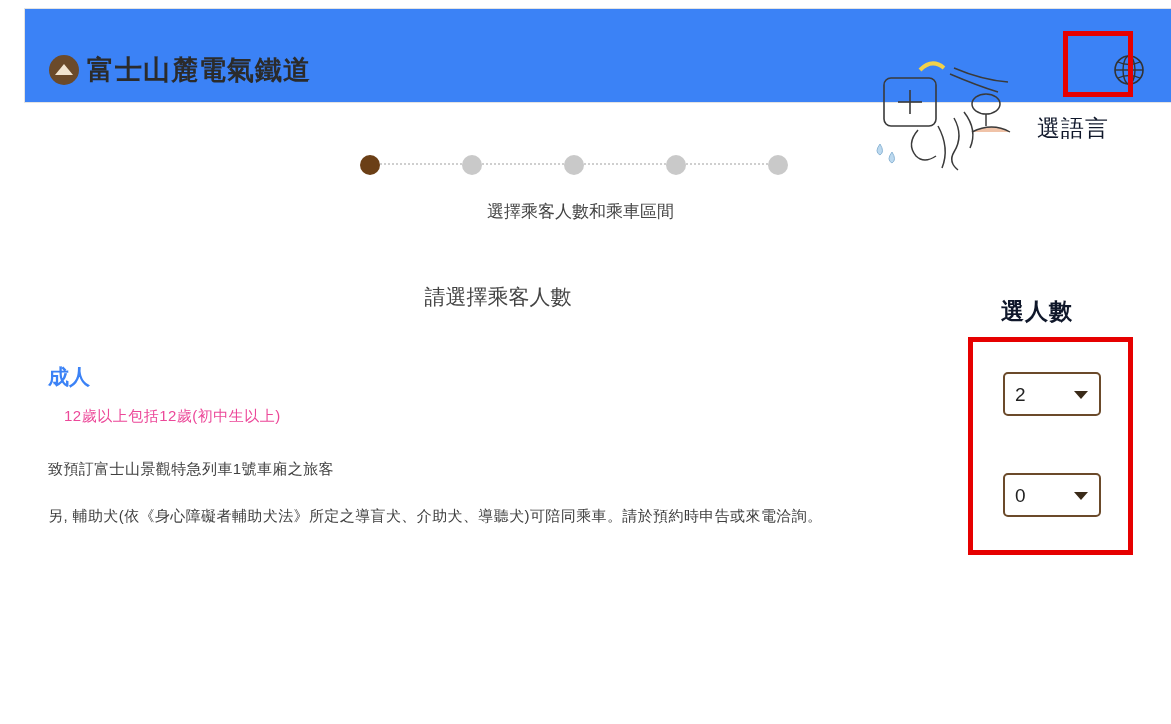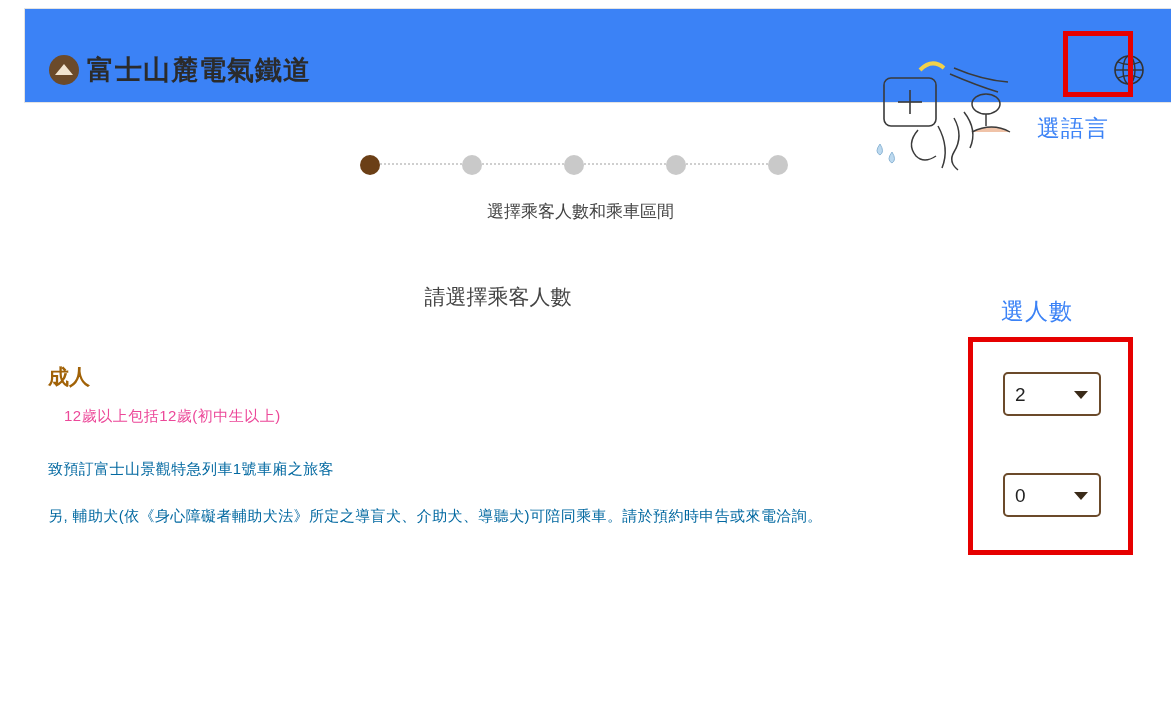--- a/index.html
+++ b/index.html
@@ -81,27 +81,27 @@
     position: absolute;
     border: 5px solid #e60000;
     box-sizing: border-box;
     pointer-events: none;
   }
   .hl-lang { left: 1063px; top: 31px; width: 70px; height: 66px; }
   .hl-count { left: 968px; top: 337px; width: 165px; height: 218px; }
 
   .red-label {
     position: absolute;
-    color: #3b82f6;
+    color: #0f172a;
     font-size: 23px;
     letter-spacing: 1px;
     white-space: nowrap;
   }
   .label-lang { left: 1037px; top: 113px; }
-  .label-count { left: 1001px; top: 296px; }
+  .label-count { left: 1001px; top: 296px; font-weight: bold; }
 
   
   .doodle {
     position: absolute;
     left: 858px;
     top: 52px;
     width: 180px;
     height: 140px;
     pointer-events: none;
   }
@@ -147,33 +147,33 @@
     font-size: 21px;
     color: #444;
     margin: 0 0 52px 0;
     font-weight: normal;
     text-align: center;
   }
   .fare-block { margin-bottom: 30px; }
   .fare-name {
     font-size: 21px;
     font-weight: bold;
-    color: #a16207;
+    color: #3b82f6;
     margin: 0 0 10px 0;
   }
   .fare-desc {
     font-size: 15px;
     color: #ec4899;
     margin: 16px;
     letter-spacing: 0.5px;
   }
   .notes { margin-top: 34px; }
   .note {
     font-size: 15px;
-    color: #0369a1;
+    color: #404040;
     margin: 0 0 28px 0;
     letter-spacing: 0.4px;
   }
 
   
   .select-wrap {
     position: absolute;
     width: 98px;
     height: 44px;
   }

